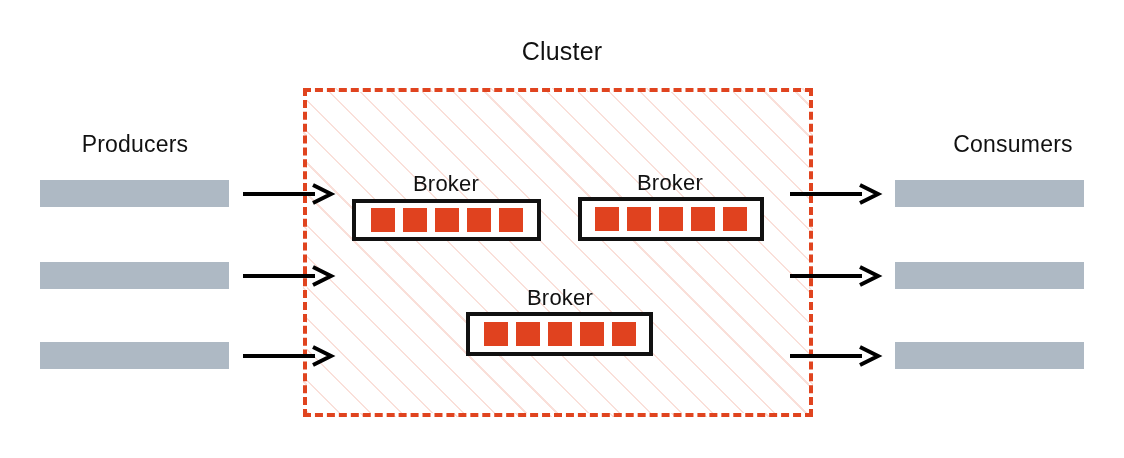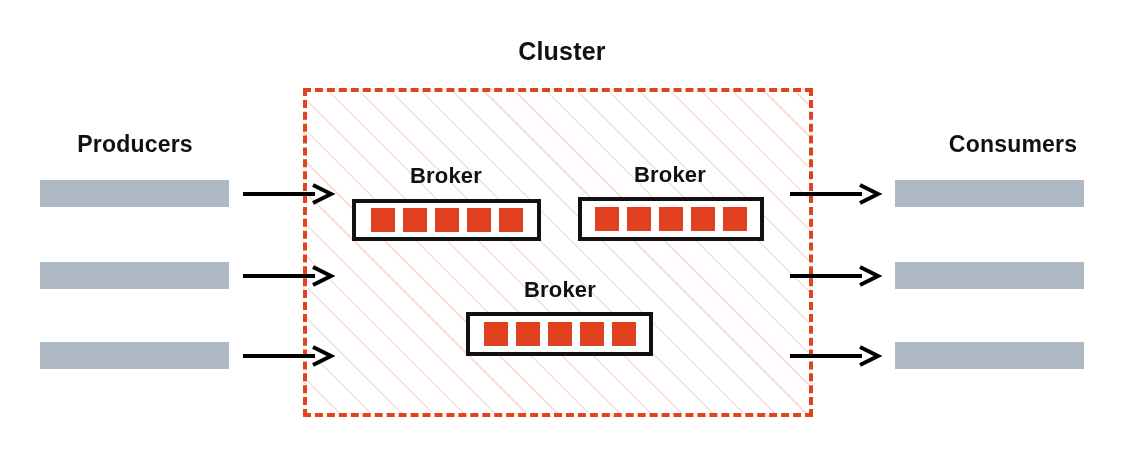--- a/index.html
+++ b/index.html
@@ -13,21 +13,21 @@
     height: 458px;
     background: #ffffff;
     font-family: "Liberation Sans", sans-serif;
     overflow: hidden;
   }
 
   
   .label {
     position: absolute;
     color: #111111;
-    font-weight: 700;
+    font-weight: 400;
     white-space: nowrap;
     letter-spacing: 0.2px;
   }
   .label-cluster {
     font-size: 25px;
     left: 0; right: 0;
     top: 37px;
     text-align: center;
   }
   .label-side {
@@ -35,20 +35,21 @@
     width: 260px;
     text-align: center;
   }
   .label-producers { left: 5px;  top: 131px; }
   .label-consumers { left: 883px; top: 131px; }
 
   .label-broker {
     font-size: 22px;
     width: 220px;
     text-align: center;
+    margin-top: 8px;
   }
   .lb1 { left: 336px; top: 163px; }
   .lb2 { left: 560px; top: 162px; }
   .lb3 { left: 450px; top: 277px; }
 
   
   .cluster-box {
     position: absolute;
     left: 303px;
     top: 88px;

